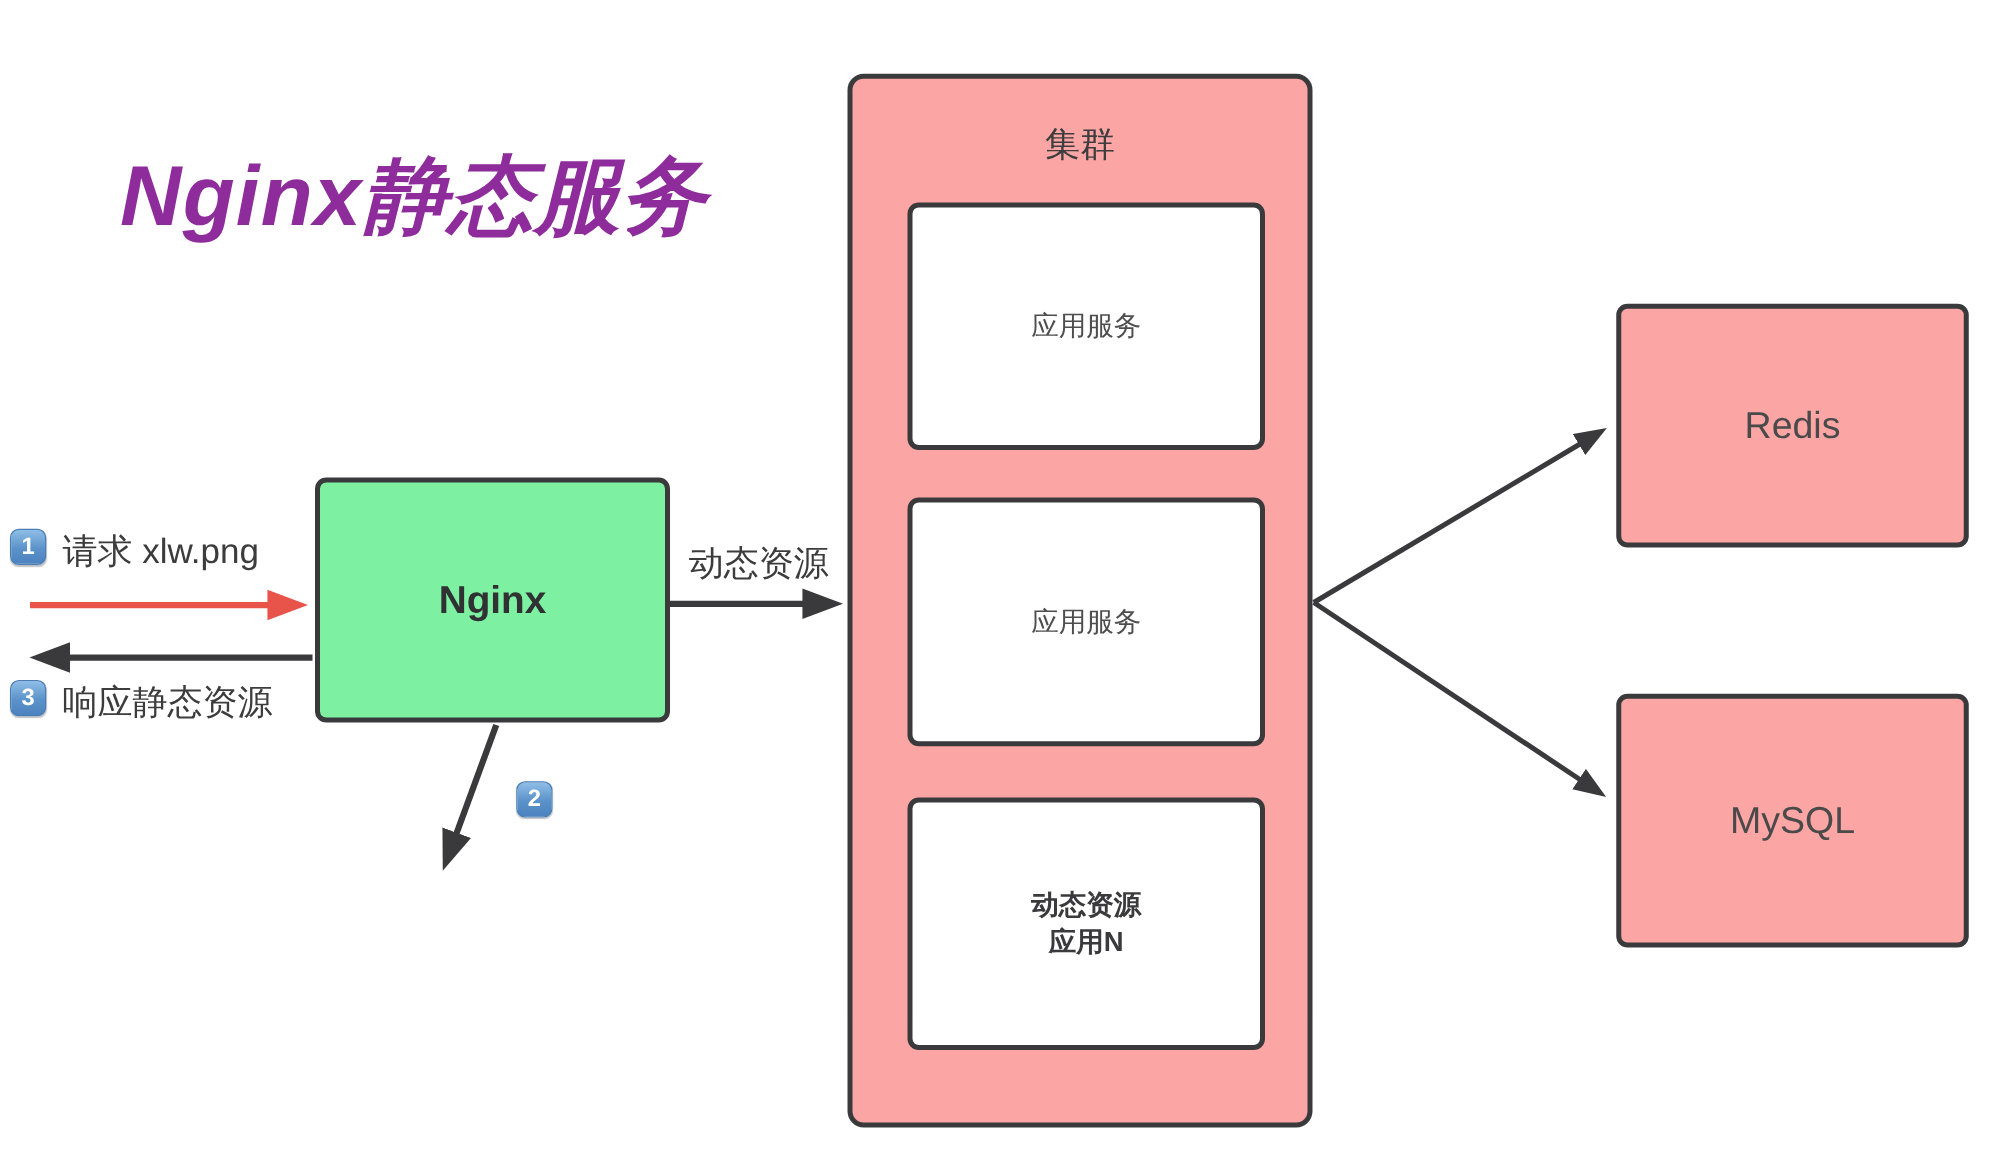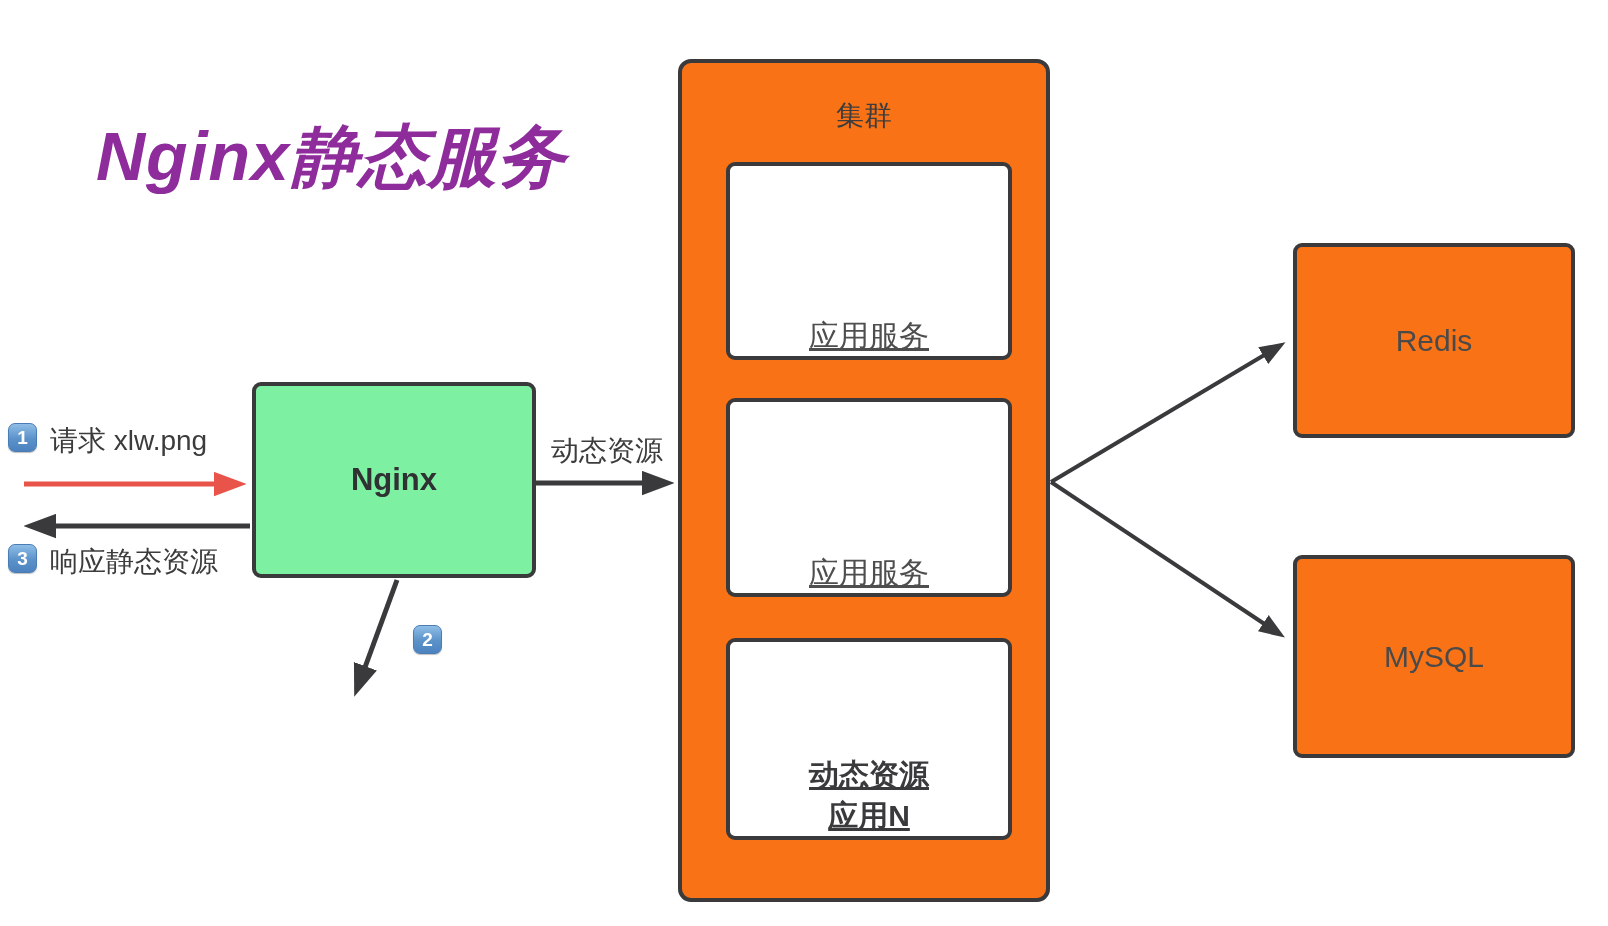--- a/index.html
+++ b/index.html
@@ -22,38 +22,38 @@
 
   .title{
     position:absolute;left:96px;top:112px;
     font-size:68px;font-weight:bold;font-style:italic;
     color:var(--c-title);letter-spacing:1px;white-space:nowrap;
   }
 
   .node{
     position:absolute;border:4px solid var(--c-stroke);border-radius:9px;
     display:flex;align-items:center;justify-content:center;text-align:center;
-    background:#f97316;color:#2F3133;
+    background:#fca5a5;color:#2F3133;
   }
   .nginx{
     left:252px;top:382px;width:284px;height:196px;
     background:var(--c-nginx_fill);font-size:31px;font-weight:bold;
   }
   .cluster{
     left:678px;top:59px;width:372px;height:843px;border-radius:13px;
     display:block;
   }
   .cluster-title{
     margin-top:34px;text-align:center;font-size:28px;color:#3D3D3D;
   }
   .appbox{
     position:absolute;left:44px;width:286px;
     border:4px solid var(--c-stroke);border-radius:9px;background:#ffffff;
-    display:flex;flex-direction:column;align-items:center;justify-content:flex-end;
-    font-size:30px;color:var(--c-app_text);line-height:1.35;text-decoration:underline;
+    display:flex;flex-direction:column;align-items:center;justify-content:center;
+    font-size:22px;color:var(--c-app_text);line-height:1.35;
   }
   .appbox.b1{top:99px;height:198px;}
   .appbox.b2{top:335px;height:199px;}
   .appbox.b3{top:575px;height:202px;font-weight:bold;color:#3A3A3C;}
   .redis{left:1293px;top:243px;width:282px;height:195px;font-size:30px;color:#4A4A4A;}
   .mysql{left:1293px;top:555px;width:282px;height:203px;font-size:30px;color:#4A4A4A;}
   .file-circle{
     left:267px;top:702px;width:166px;height:166px;border-radius:50%;
     background:var(--c-file_fill);font-size:30px;color:#21494E;
   }

